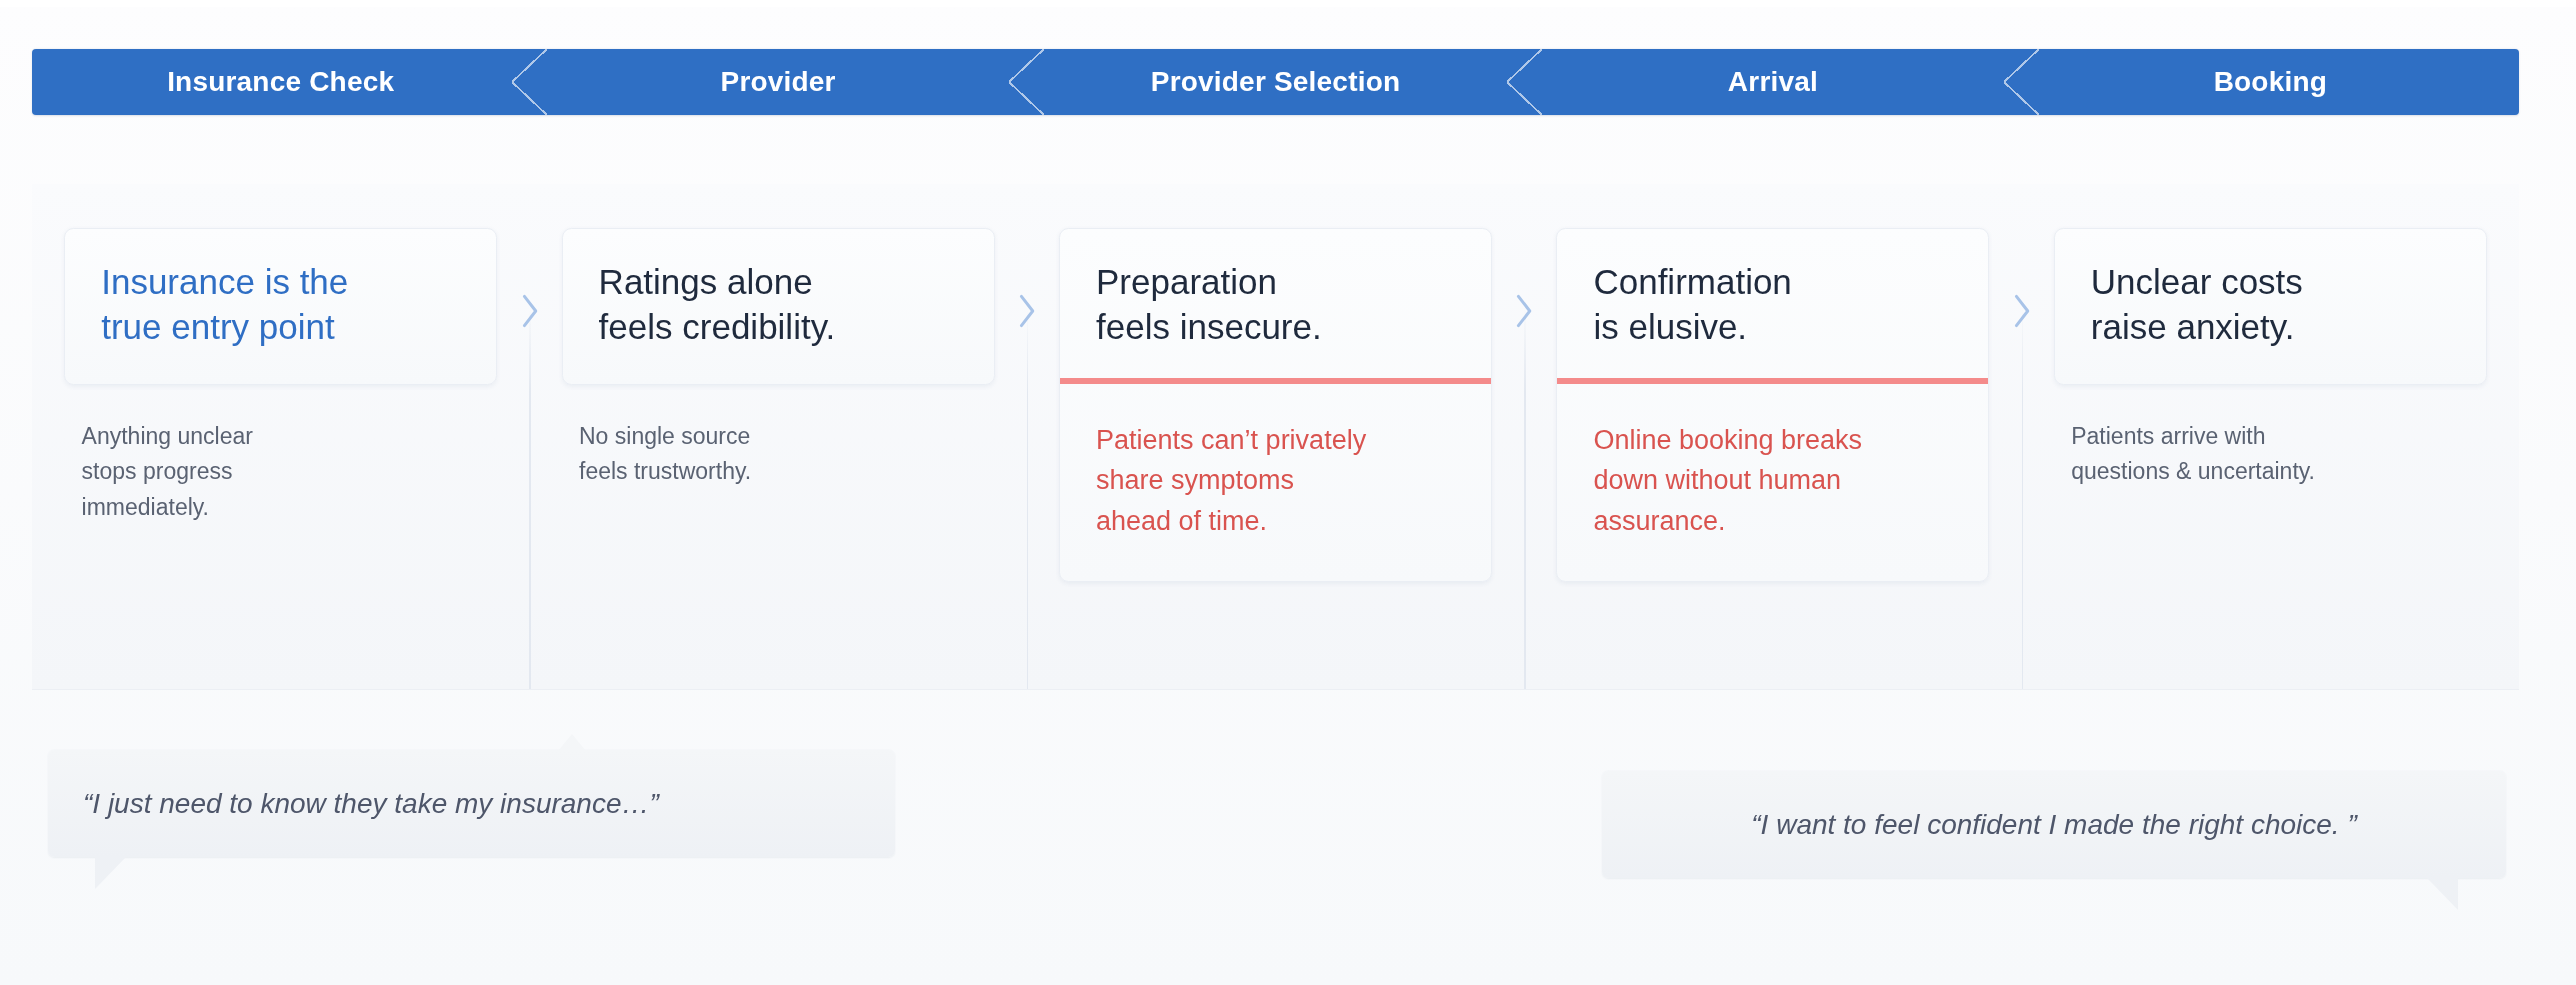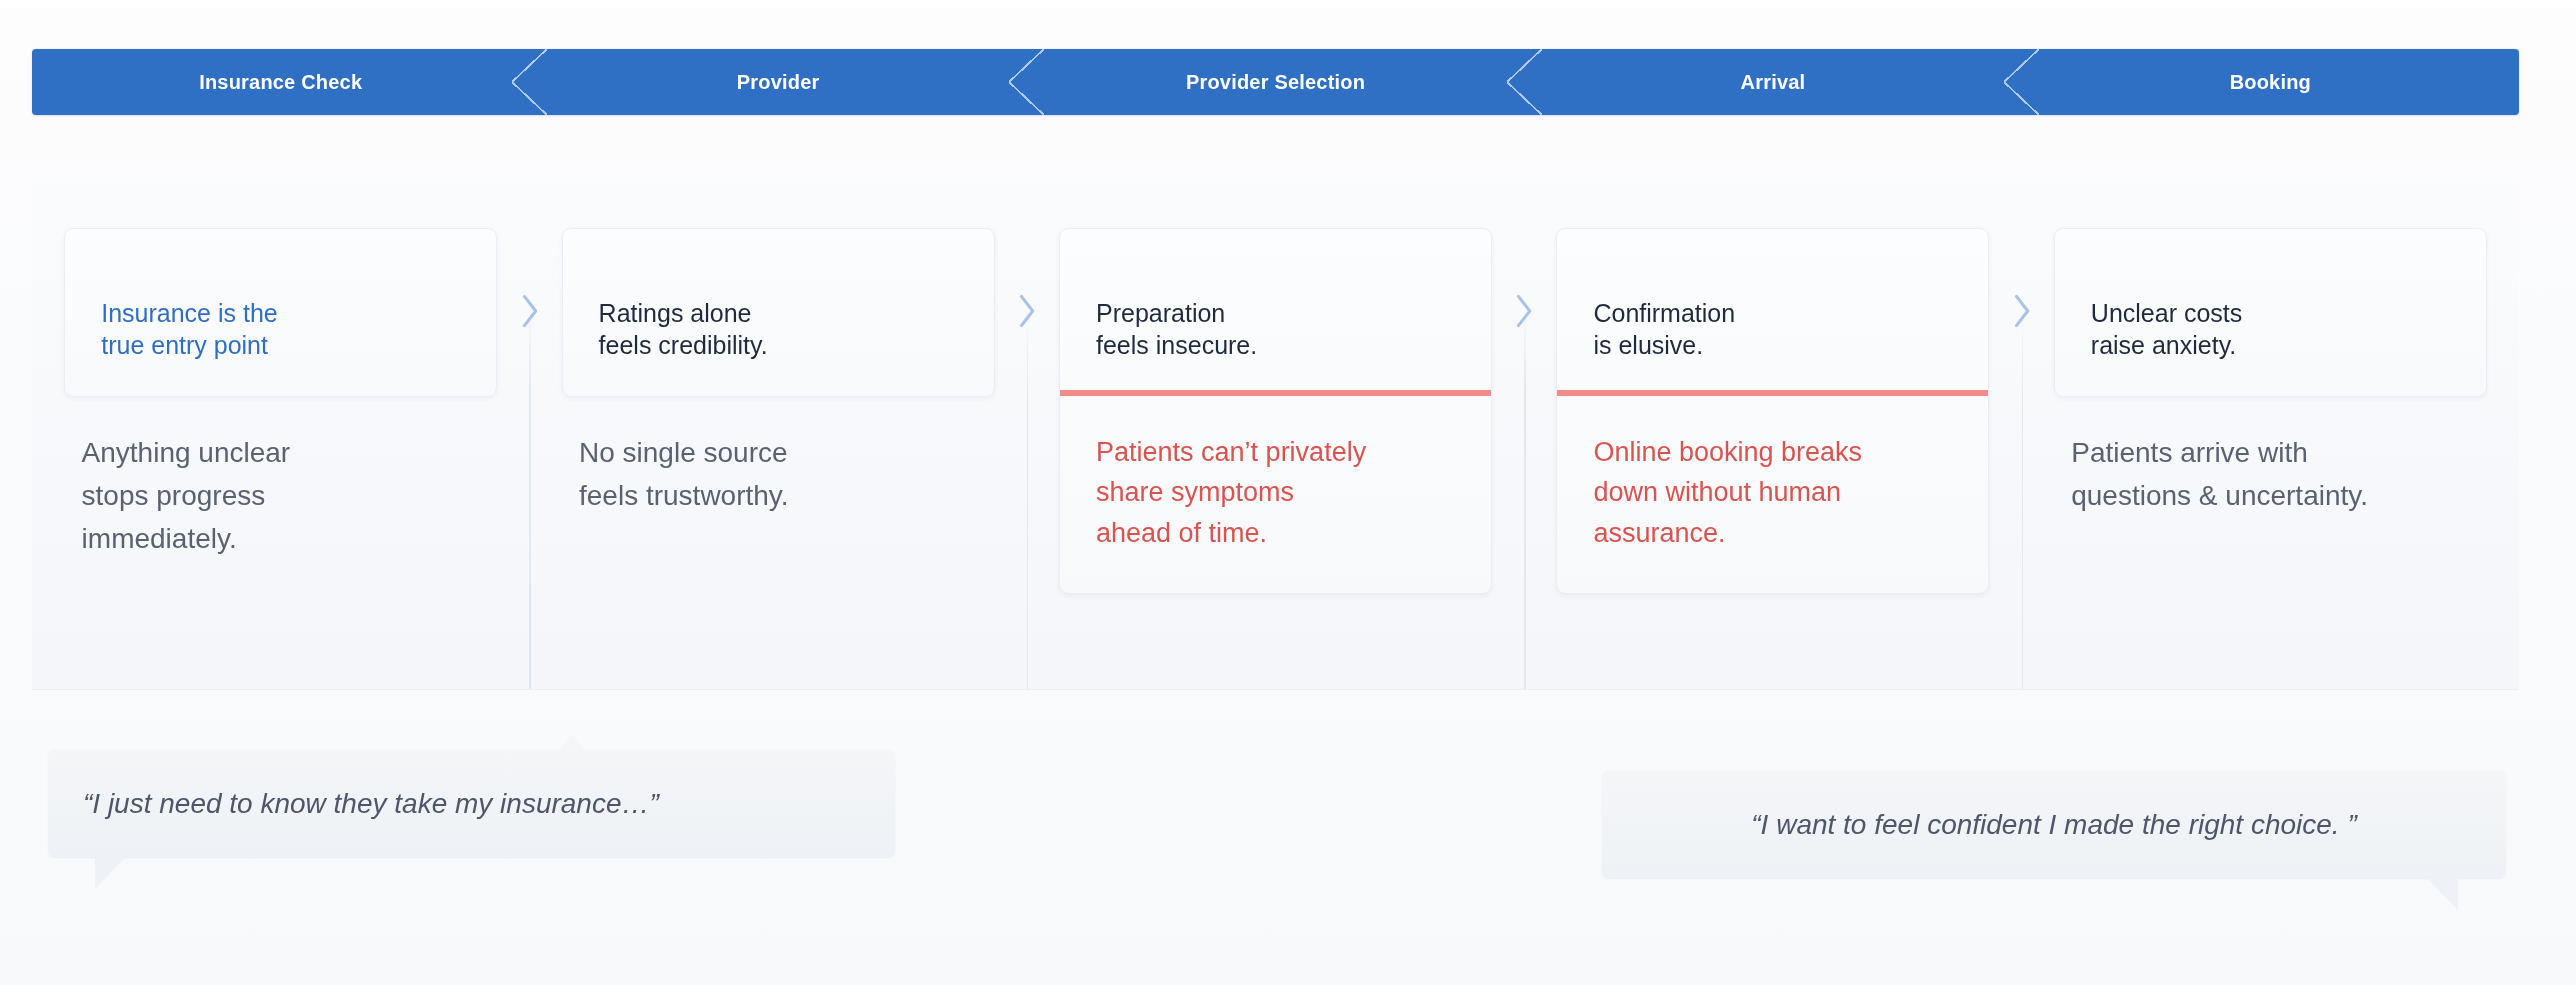--- a/index.html
+++ b/index.html
@@ -38,21 +38,21 @@
   .stage-seg {
     position: relative;
     flex: 1 1 0;
     display: flex;
     align-items: center;
     justify-content: center;
   }
 
   .stage-seg-label {
     color: #ffffff;
-    font-size: 20px;
+    font-size: 28px;
     font-weight: bold;
     letter-spacing: 0.2px;
     line-height: 1;
     white-space: nowrap;
   }
 
   
   .stage-seg + .stage-seg::before {
     content: "";
     position: absolute;
@@ -118,26 +118,25 @@
     padding: 29.5px 36px 34px 36px;
     position: relative;
   }
 
   .card.tall {
     padding-bottom: 0;
     overflow: hidden;
   }
 
   .card-title {
-    font-size: 25px;
+    font-size: 35px;
     line-height: 1.3;
     color: #1f2a3d;
     font-weight: 400;
     white-space: pre-line;
-    margin-top: 38px;
   }
   .card-title.accent { color: #2f6ec4; }
 
   .rule {
     height: 6px;
     background: #f48b8b;
     margin: 28px -36px 0 -36px;
   }
 
   .card-body-inner {
@@ -145,21 +144,21 @@
     font-size: 27px;
     line-height: 1.5;
     color: #d9534f;
     white-space: pre-line;
   }
 
   .outside-body {
     width: 433px;
     margin-top: 34px;
     padding: 0 1.3px 0 17.4px;
-    font-size: 28px;
+    font-size: 23px;
     line-height: 1.55;
     color: #5a6272;
     white-space: pre-line;
   }
 
   
   .bubble {
     position: absolute;
     background: linear-gradient(180deg, #f4f6f8 0%, #eef1f5 100%);
     border-radius: 6.7px;

